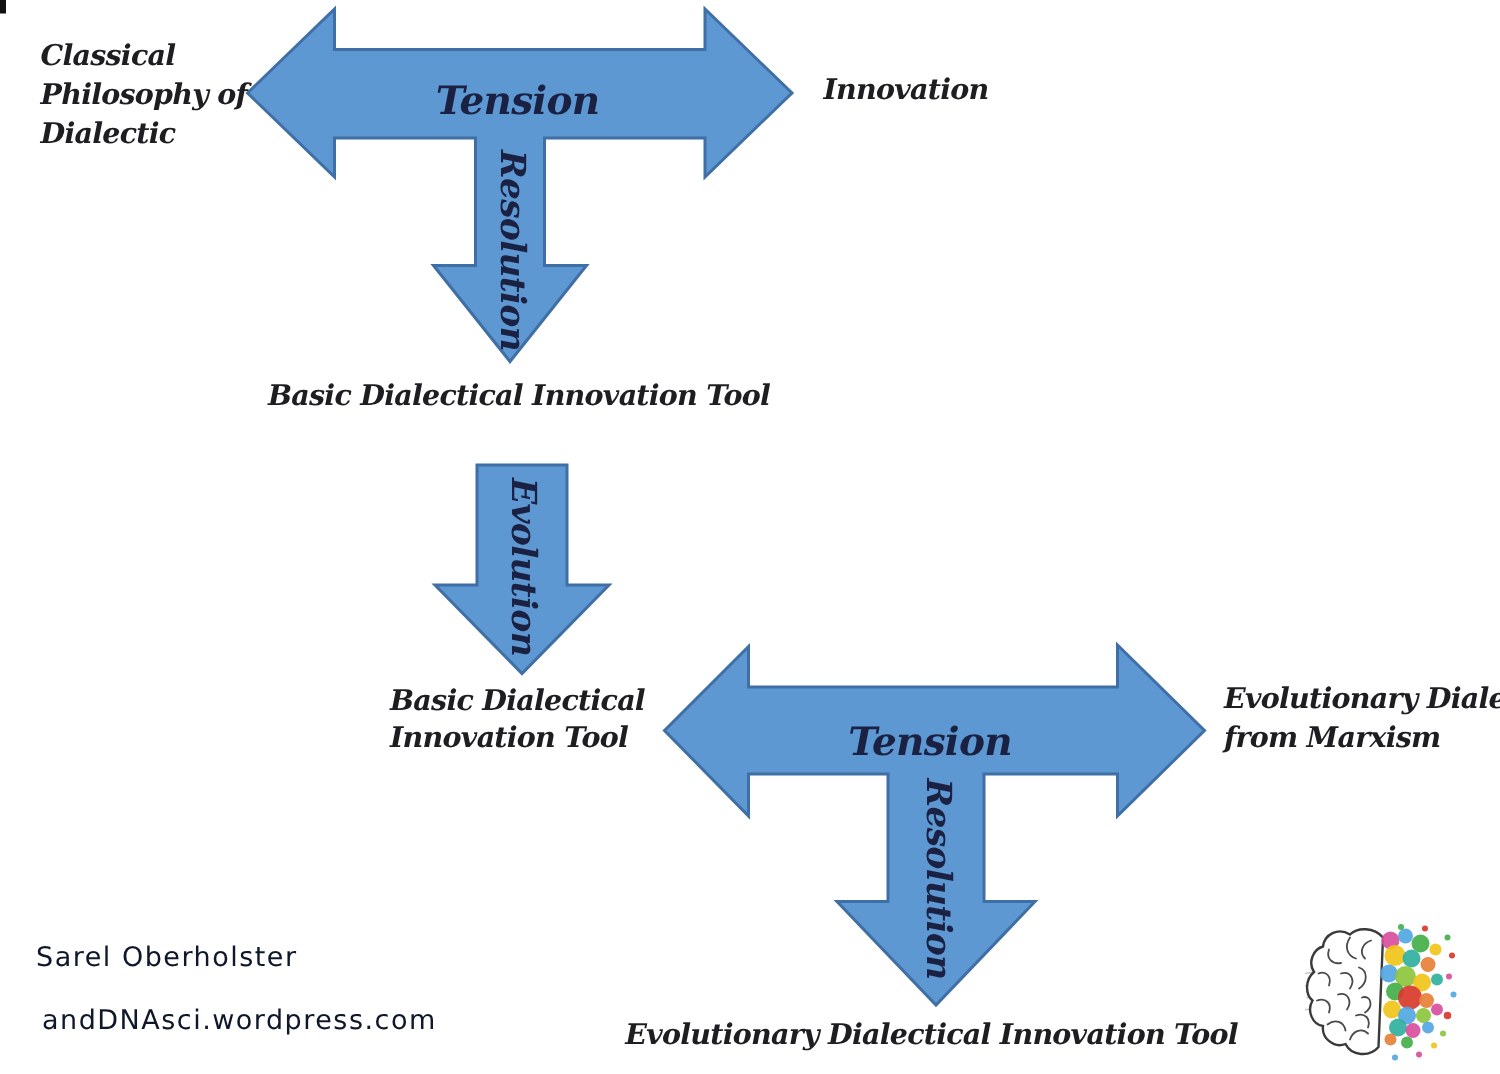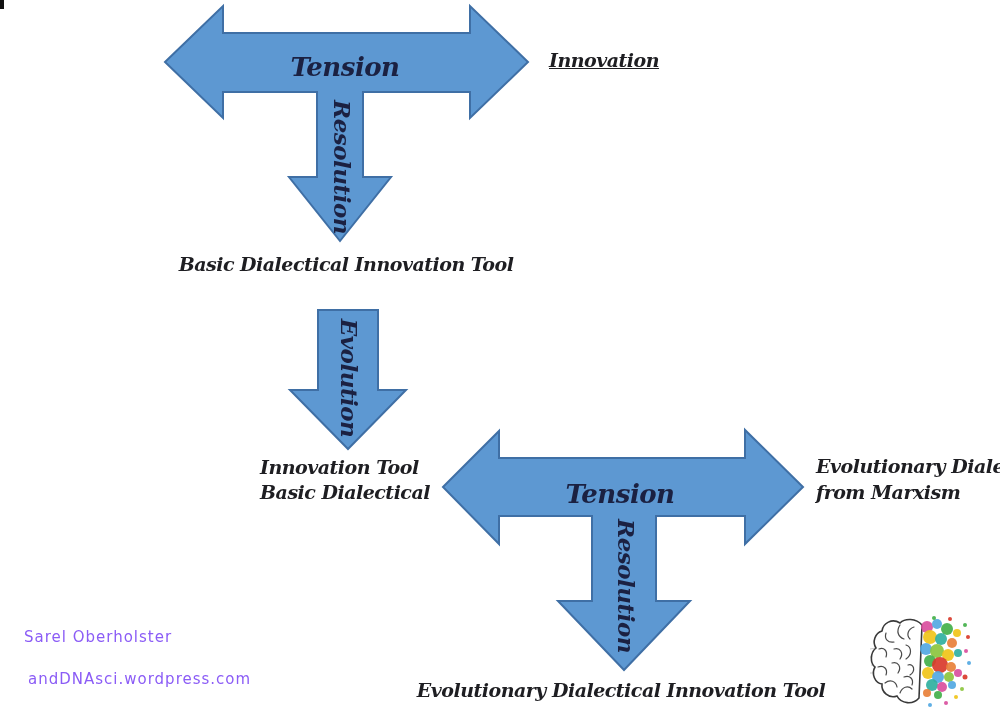--- a/index.html
+++ b/index.html
@@ -35,22 +35,22 @@
     color:#1e1e22;
     font-size:19px;
     line-height:26px;
     letter-spacing:-0.5px;
     white-space:nowrap;
   }
   .lbl.centered{transform:translateX(-50%);}
   .footer-line{
     position:absolute;
     font-family:"DejaVu Sans", sans-serif;
-    color:#8b5cf6;
-    font-size:15px;
+    color:#0f172a;
+    font-size:18px;
     letter-spacing:1px;
     white-space:nowrap;
   }
   #corner-artifact{
     position:absolute;left:0;top:0;width:4px;height:9px;background:#111;
   }
   #brain-logo{position:absolute;left:870px;top:615px;}
   .brain-outline{fill:#ffffff;stroke:#3a3a3a;stroke-width:1.6;}
   .brain-squiggle{fill:none;stroke:#4a4a4a;stroke-width:1.2;stroke-linecap:round;}
   .brain-sketch{stroke:#c9c9c9;stroke-width:1;}
@@ -74,28 +74,33 @@
              L656,516 L656,601 L690,601 L624,670 L558,601 L592,601 L592,516
              L499,516 L499,544 Z"></path>
 
     <text class="arrowlbl big" x="345" y="76" text-anchor="middle">Tension</text>
     <text class="arrowlbl" transform="translate(334 167) rotate(90)" text-anchor="middle">Resolution</text>
     <text class="arrowlbl" transform="translate(341 378) rotate(90)" text-anchor="middle">Evolution</text>
     <text class="arrowlbl big" x="620" y="503" text-anchor="middle">Tension</text>
     <text class="arrowlbl" transform="translate(618 586) rotate(90)" text-anchor="middle">Resolution</text>
   </svg>
 
+  <div class="lbl" style="left:27px;top:24px;">
+    <div>Classical</div>
+    <div>Philosophy of</div>
+    <div>Dialectic</div>
+  </div>
 
-  <div class="lbl" style="left:549px;top:47px;text-decoration:underline;">Innovation</div>
+  <div class="lbl" style="left:549px;top:47px;">Innovation</div>
 
   <div class="lbl centered" style="left:346px;top:251px;">Basic Dialectical Innovation Tool</div>
 
   <div class="lbl centered" style="left:345px;top:455px;line-height:25px;">
+    <div>Basic Dialectical</div>
     <div>Innovation Tool</div>
-    <div>Basic Dialectical</div>
   </div>
 
   <div class="lbl" style="left:816px;top:453px;">
     <div>Evolutionary Dialectic</div>
     <div>from Marxism</div>
   </div>
 
   <div class="lbl centered" style="left:621px;top:677px;">Evolutionary Dialectical Innovation Tool</div>
 
   <div class="footer-line" style="left:24px;top:628px;">Sarel Oberholster</div>

